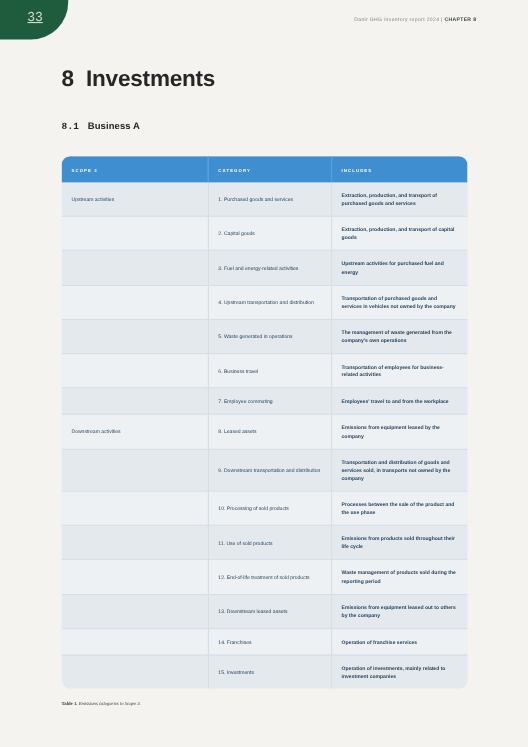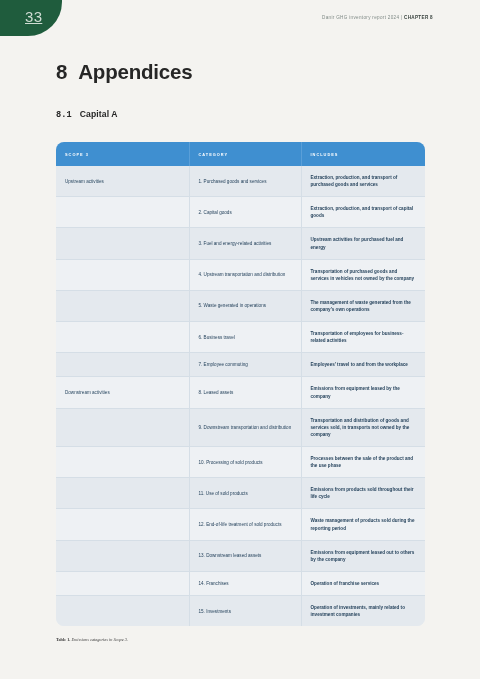--- a/index.html
+++ b/index.html
@@ -24,21 +24,21 @@
     height: 58px;
     background: #1f5c3d;
     border-bottom-right-radius: 34px;
     border-bottom-left-radius: 0;
   }
   .page-number {
     position: absolute;
     top: 8px;
     left: 25px;
     color: #cfdcd3;
-    font-size: 15px;
+    font-size: 12px;
     letter-spacing: 0.3px;
     text-decoration: underline;
   }
 
   
   .running-header {
     position: absolute;
     top: 15px;
     right: 47px;
     font-size: 4.6px;
@@ -158,25 +158,25 @@
 <div class="corner-banner"></div>
 <div class="page-number">33</div>
 
 <div class="running-header">
   <span>Danir GHG inventory report 2024 | </span><span class="chapter">CHAPTER 8</span>
 </div>
 
 <div class="content">
 
   <h1 class="h1">
-    <span class="num">8</span><span>Appendices</span>
+    <span class="num">8</span><span>Investments</span>
   </h1>
 
   <h2 class="h2">
-    <span class="num">8.1</span><span>Capital A</span>
+    <span class="num">8.1</span><span>Business A</span>
   </h2>
 
   <div class="table-wrap">
     <table class="scope-table">
       <colgroup>
         <col class="c1">
           <col class="c2">
           <col class="c3">
       </colgroup>
       <thead>

